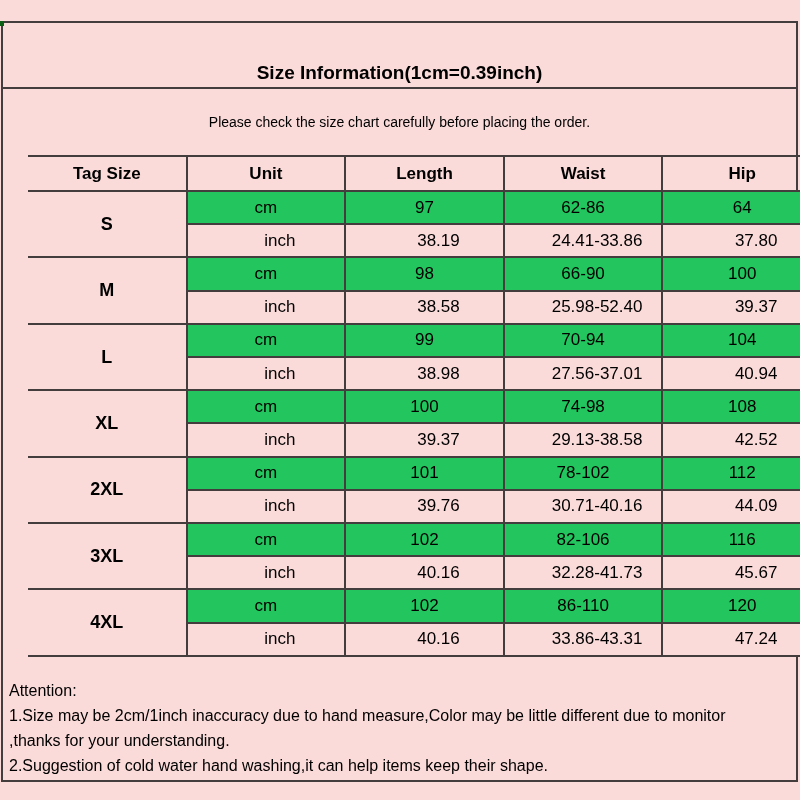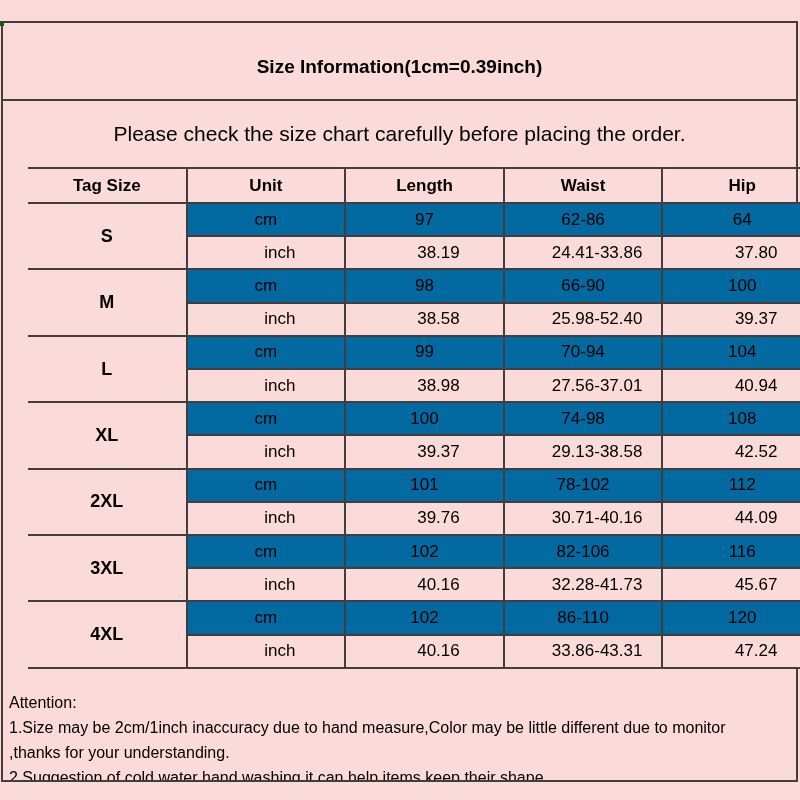--- a/index.html
+++ b/index.html
@@ -19,48 +19,48 @@
   }
   .sheet {
     position: absolute; left: 1px; top: 21px;
     width: 797px; height: 761px;
     border: 2px solid #433e3d;
     box-sizing: border-box;
     background: #fbdbd9;
     display: flex; flex-direction: column;
   }
   .title-row {
-    height: 78px; box-sizing: border-box;
+    height: 66px; box-sizing: border-box;
     border-bottom: 2px solid #433e3d;
     display: flex; align-items: flex-end; justify-content: center;
-    padding-bottom: 21px;
+    padding-bottom: 3px;
     font-size: 19px; font-weight: bold;
   }
   .subtitle-row {
     height: 66px; box-sizing: border-box;
     display: flex; align-items: center; justify-content: center;
-    font-size: 21px;
+    font-size: 14px;
   }
   table.size-table {
     border-collapse: collapse;
     width: 100%; height: 502px;
     table-layout: fixed;
     margin-left: 25px;
   }
   .size-table th, .size-table td {
     border: 2px solid #433e3d;
     text-align: center; vertical-align: middle;
     padding: 0;
     font-size: 17px;
     overflow: hidden;
   }
   .size-table th { font-weight: bold; height: 33px; }
   .size-table .cf { border-left: none; }
   .size-table .cl { border-right: none; }
-  tr.row-cm td { background: #0369a1; }
+  tr.row-cm td { background: #22c55e; }
   tr.row-inch td { background: #fbdbd9; padding-left: 28px; }
   .size-table td.size-label-cell {
     background: #fbdbd9;
     font-weight: bold; font-size: 18px;
   }
   .attention {
     flex: 1;
     padding: 21px 6px 6px 6px;
     font-size: 16px;
     line-height: 25px;

